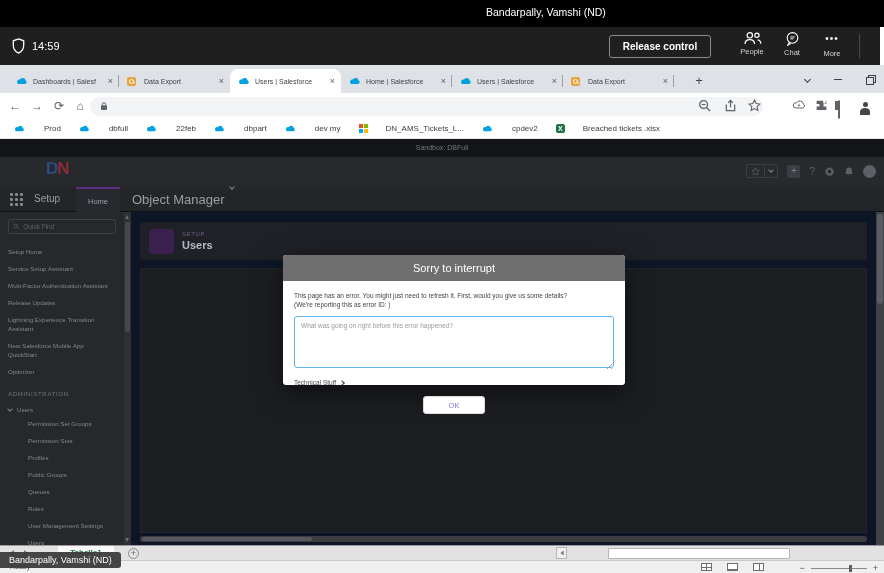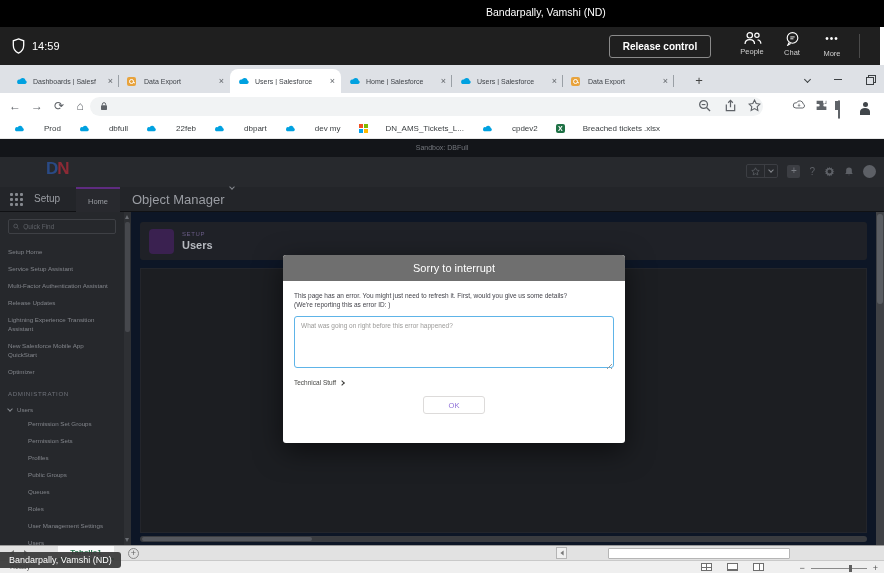--- a/index.html
+++ b/index.html
@@ -127,21 +127,21 @@
   .sf-obj-icon { width:25px; height:25px; background:#3a2150; border-radius:4px; }
   .sf-pagelabel { font-size:6px; color:#6a5c86; letter-spacing:0.6px; }
   .sf-pagetitle { font-size:11px; font-weight:bold; color:#b7bac0; margin-top:2px; }
   .sf-content-card { position:absolute; left:9px; right:9px; top:56px; bottom:12px; background:#1c1e22; border:1px solid #23252b; }
   .sf-hscroll { position:absolute; left:9px; right:9px; bottom:3px; height:6px; background:#3a3c40; border-radius:3px; }
   .sf-hthumb { position:absolute; left:2px; top:1px; width:170px; height:4px; background:#55585e; border-radius:2px; }
   .sf-vbar { position:absolute; right:0; top:0; width:8px; height:100%; background:#3f4145; }
   .sf-vthumb { position:absolute; left:1px; top:2px; width:6px; height:90px; background:#5a5d62; border-radius:3px; }
 
   
-  .modal { position:absolute; left:283px; top:116px; width:342px; height:188px; background:#fff; border-radius:3px;
+  .modal { position:absolute; left:283px; top:116px; width:342px; height:130px; background:#fff; border-radius:3px;
            box-shadow:0 8px 28px rgba(0,0,0,0.55); z-index:20; }
   .modal-head { height:26px; background:#6F6F6F; border-radius:3px 3px 0 0; color:#fff; font-size:11px;
                 text-align:center; line-height:26px; }
   .modal-body { padding:10px 11px 0 11px; }
   .modal-msg { font-size:6.5px; color:#43434a; line-height:9px; }
   .modal-note { font-size:6.5px; color:#43434a; line-height:9px; }
   .modal-ta-wrap { position:relative; margin-top:7px; }
   .modal-ta { width:100%; height:52px; border:1.4px solid #5EB4E8; border-radius:3px; resize:none; outline:none;
               font-family:"Liberation Sans",sans-serif; font-size:6.5px; color:#444; padding:5px 6px; }
   .modal-ta::placeholder { color:#9b9a98; }

